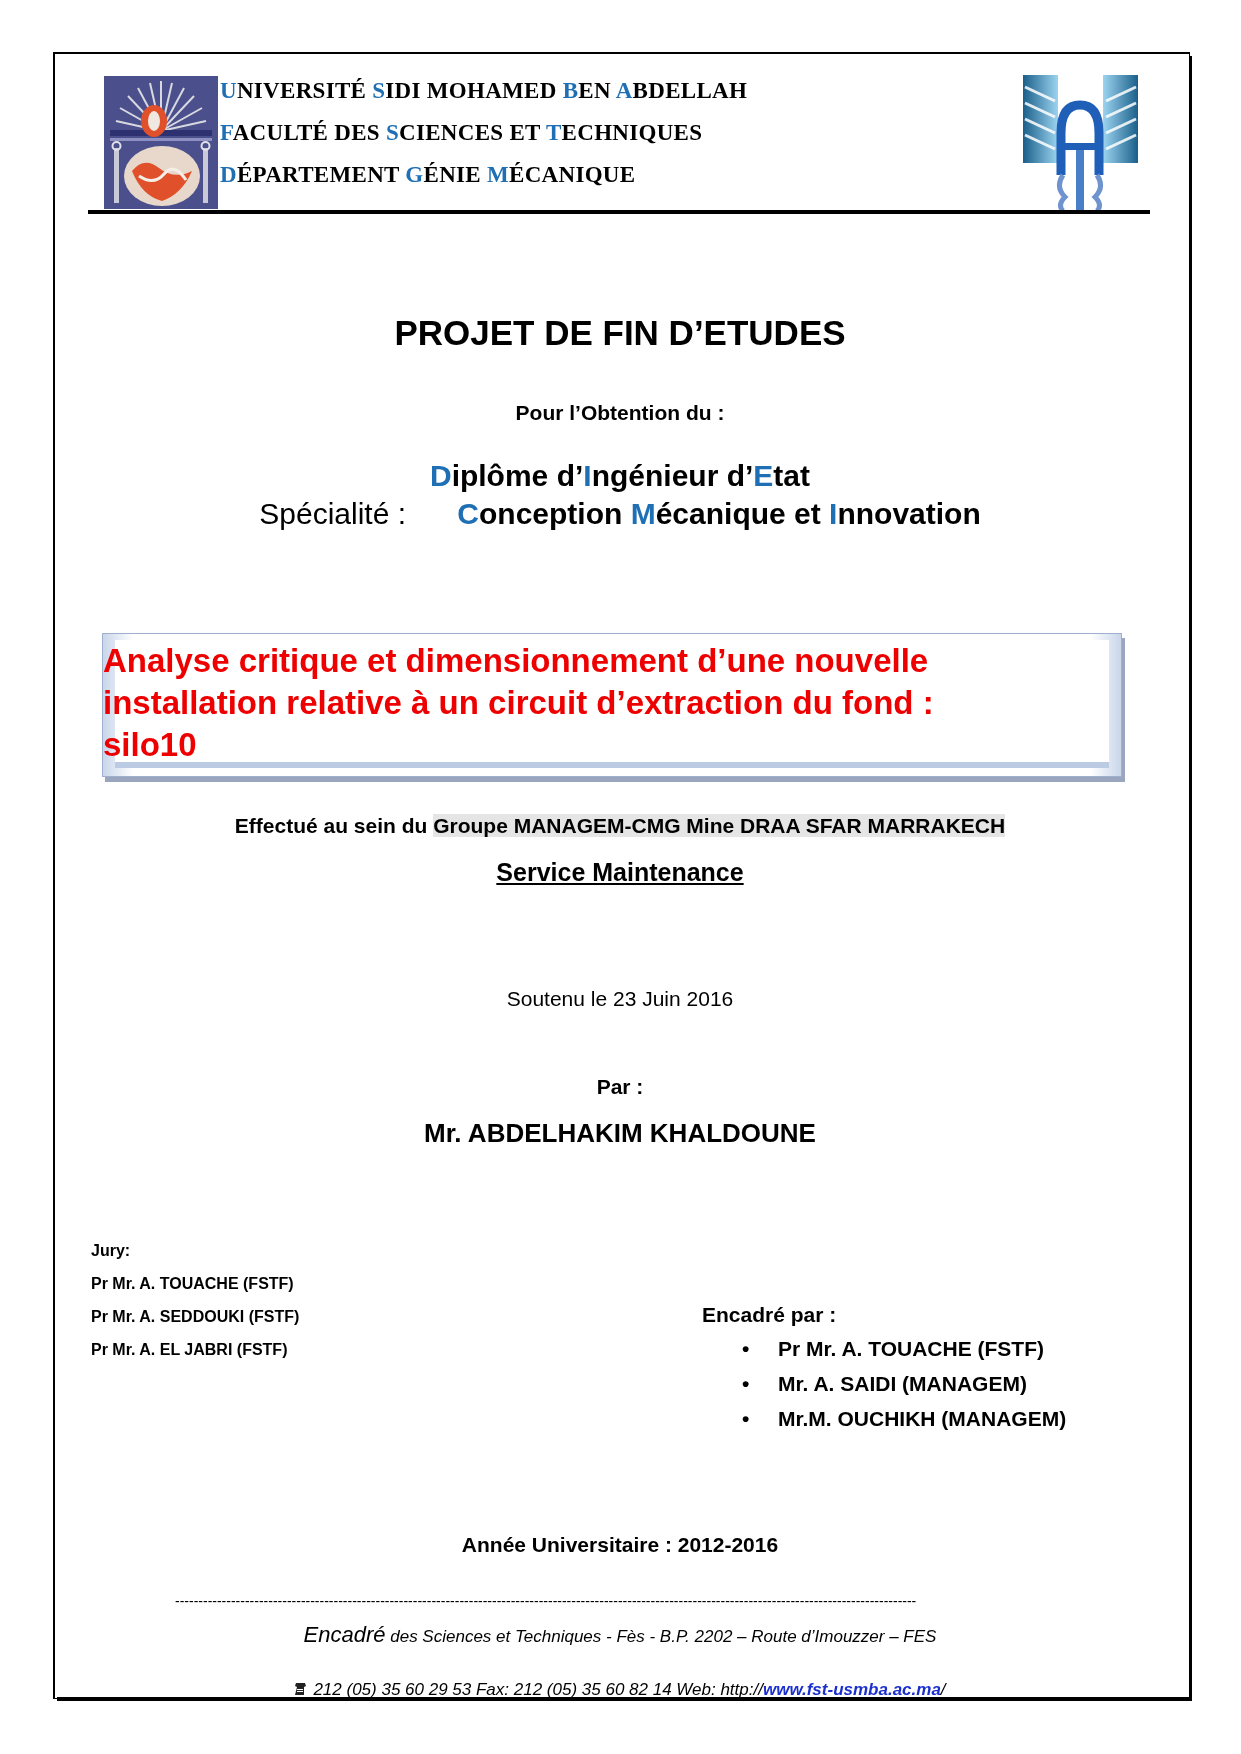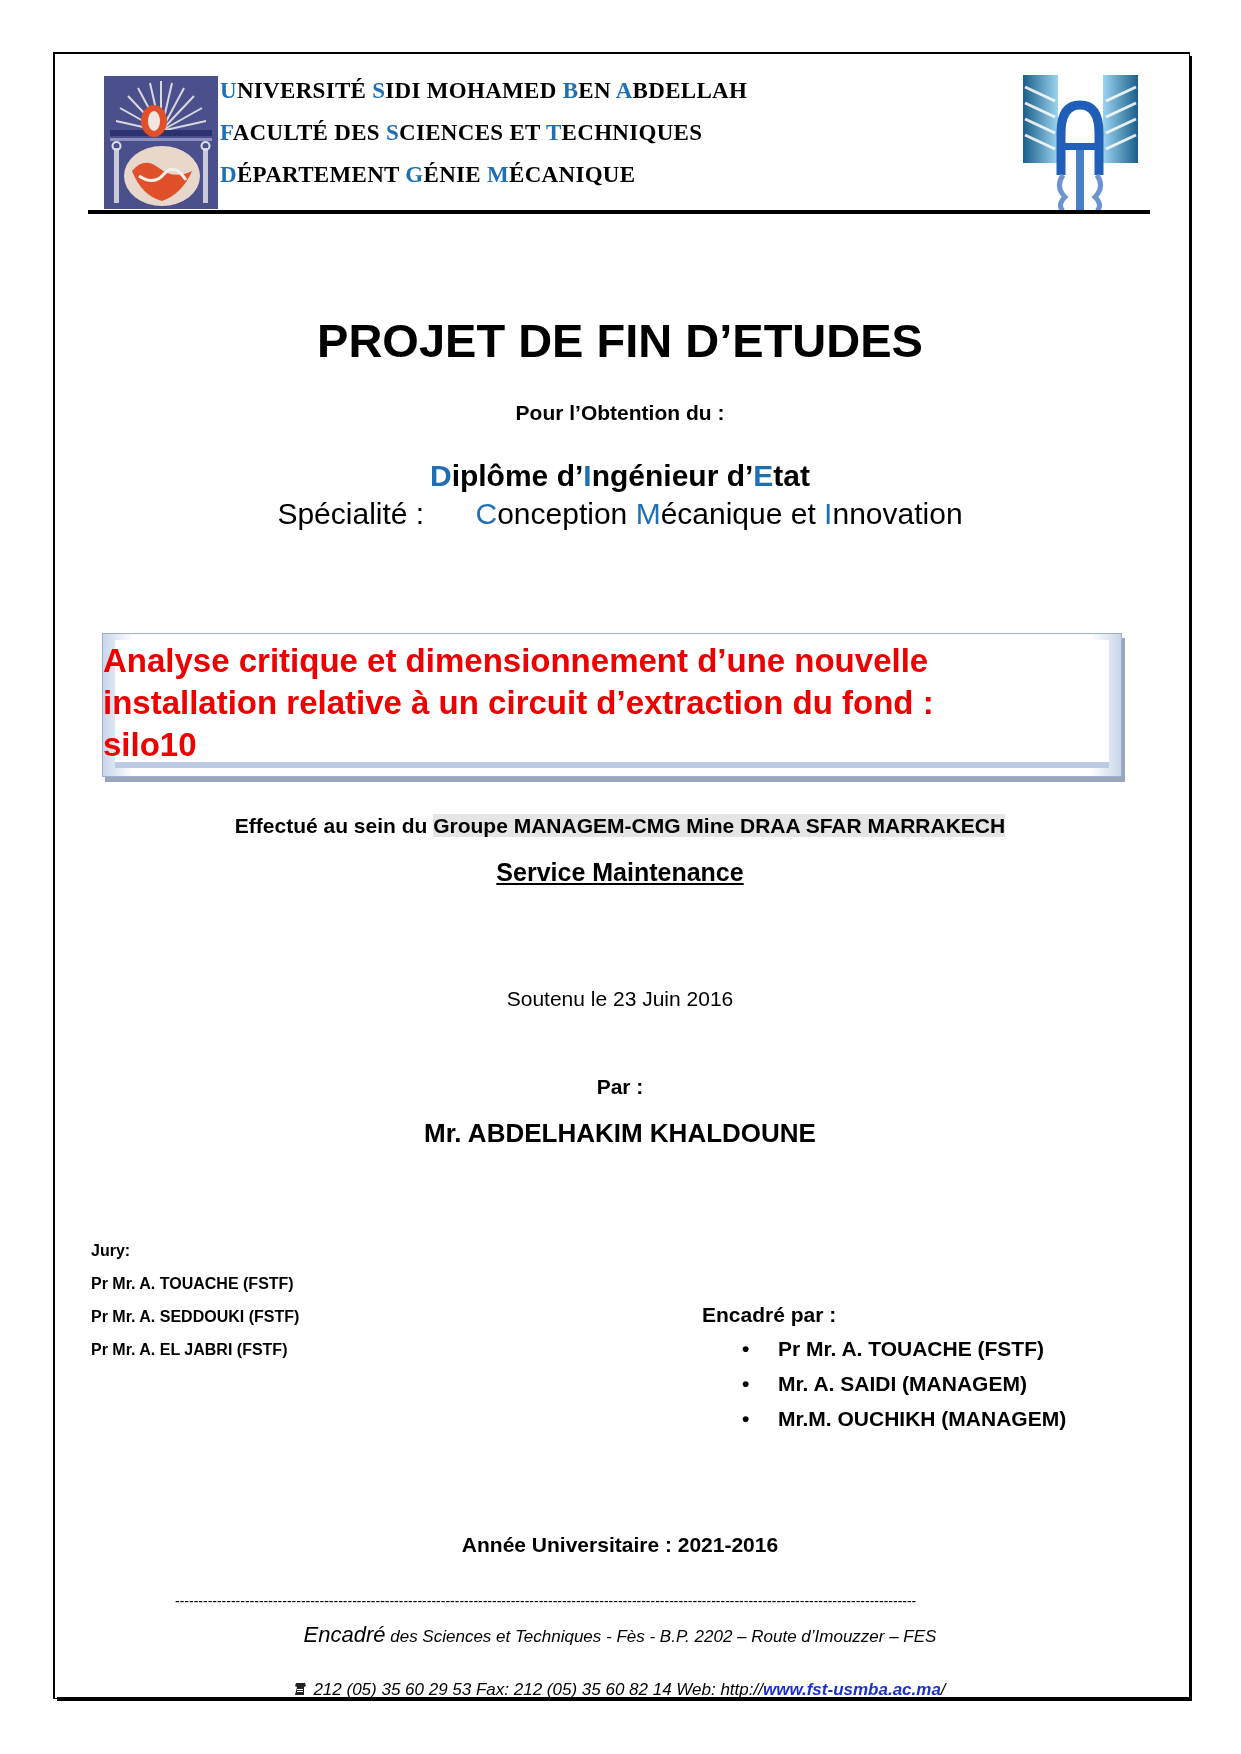--- a/index.html
+++ b/index.html
@@ -16,25 +16,25 @@
   .logo-left { left:104px; top:76px; width:114px; height:133px; background:#4b4f8c; }
   .logo-right { left:1023px; top:75px; width:115px; height:136px; background:#fff; }
 
   .uni-line { left:220px; width:800px; 
               font-family:"Liberation Serif", serif; font-weight:bold; font-size:23px;
               letter-spacing:0.3px; white-space:nowrap; }
   .cap { color:#1f6fb5; }
   .header-rule { left:88px; top:210px; width:1062px; height:4px; background:#000; }
 
   .center { left:60px; width:1120px; text-align:center; white-space:nowrap; }
-  .title { top:313px; font-size:47px; font-weight:bold; }
+  .title { top:313px; font-size:35px; font-weight:bold; }
   .pour { top:401px; font-size:21px; font-weight:bold; }
   .diplome { top:459px; font-size:30px; font-weight:bold; }
   .specialite { top:497px; font-size:30px; }
-  .specialite b { font-weight:normal;margin-left:43px; }
+  .specialite b { font-weight:bold;margin-left:43px; }
   .blue { color:#1f6fb5; }
 
   .subject-box { left:102px; top:633px; width:1018px; height:142px;
                  background:linear-gradient(90deg,#c9d6ea 0%,#ffffff 3%,#ffffff 97%,#c9d6ea 100%);
                  border:1px solid #9fb0cf; box-shadow:3px 5px 0 #9aa6bd; }
   .subject-inner { position:absolute; left:12px; top:6px; right:12px; bottom:8px; background:#fff;
                    border-bottom:6px solid #bccbe4; }
   .subject-text { position:absolute; left:0; right:0; top:6px; text-align:left;
                   color:#ee0000; font-weight:bold; font-size:33px; line-height:42px; }
 
@@ -171,21 +171,21 @@
 
 <div class="abs encadre">
   <div class="encadre-title">Encadré par :</div>
   <ul class="enc-list">
     <li class="enc-item"><span class="enc-bullet">•</span><span>Pr Mr. A. TOUACHE (FSTF)</span></li>
     <li class="enc-item"><span class="enc-bullet">•</span><span>Mr. A. SAIDI (MANAGEM)</span></li>
     <li class="enc-item"><span class="enc-bullet">•</span><span>Mr.M. OUCHIKH (MANAGEM)</span></li>
   </ul>
 </div>
 
-<div class="abs center annee">Année Universitaire : 2021-2016</div>
+<div class="abs center annee">Année Universitaire : 2012-2016</div>
 
 <div class="abs dashes">---------------------------------------------------------------------------------------------------------------------------------------------------------------</div>
 <div class="abs center foot1"><span class="big">Encadré</span><span> des Sciences et Techniques -  Fès - B.P. 2202 – Route d’Imouzzer – FES</span></div>
 <div class="abs center foot2">
   <span class="phone-icon"><svg width="13" height="14" viewBox="0 0 13 14">
         <path d="M2 1 L11 1 L12 4 L10 5 L10 13 L1 13 L3 5 L1 4 Z" fill="#222"></path>
         <rect x="3" y="7" width="6" height="1" fill="#fff"></rect>
         <rect x="3" y="9" width="6" height="1" fill="#fff"></rect>
       </svg></span><span>212 (05) 35 60 29 53 Fax: 212 (05) 35 60 82 14 Web: http://</span><span class="url">www.fst-usmba.ac.ma</span><span>/</span>
 </div>

